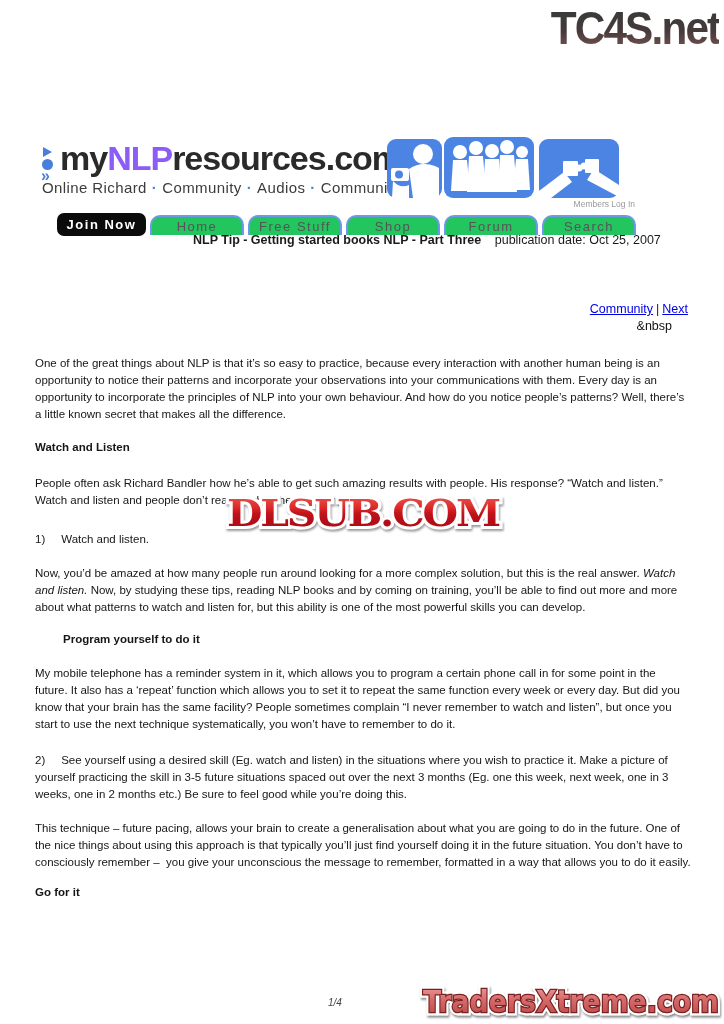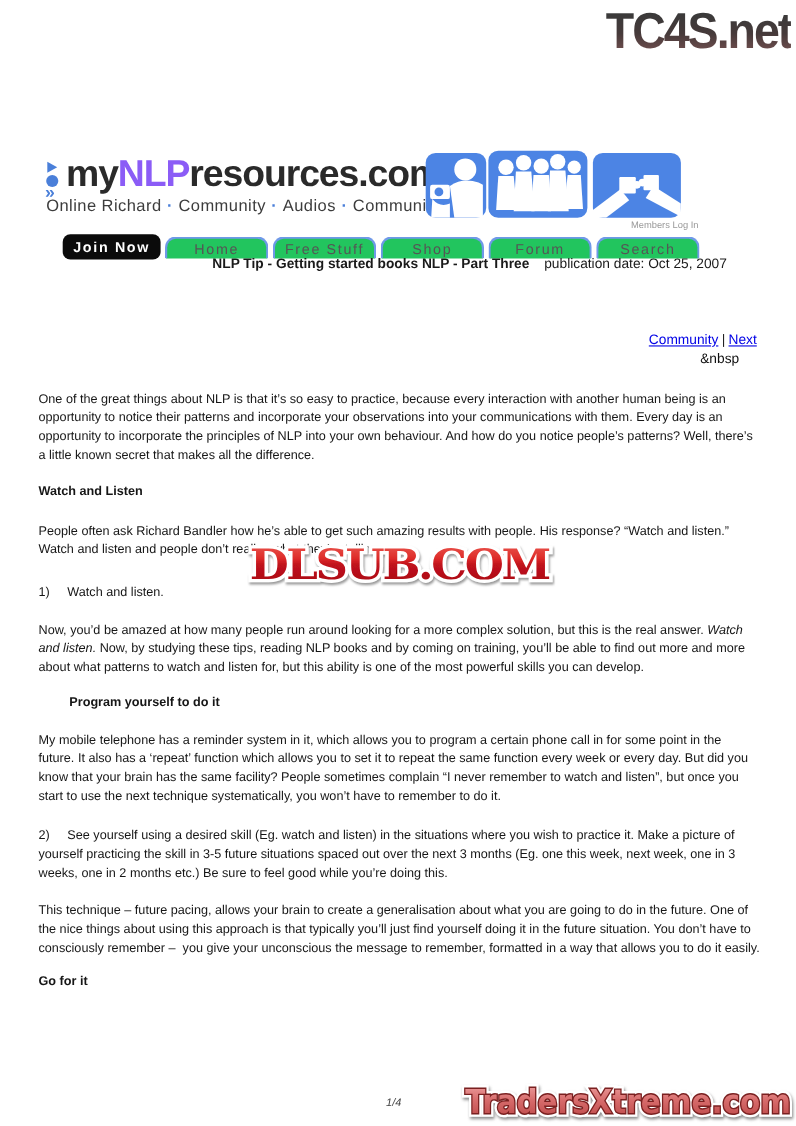--- a/index.html
+++ b/index.html
@@ -59,21 +59,21 @@
   .h2{margin-top:15px !important;padding-left:28px;}
   .p4{margin-top:17px !important;}
   .p5{margin-top:19px !important;}
   .p6{margin-top:17px !important;}
   .h3{margin-top:13px !important;}
   .it{font-style:italic;}
 
   
   .wm-mid{position:absolute;left:221px;top:486px;z-index:5;}
   .wm-bot{position:absolute;left:418px;top:981px;z-index:5;}
-  .pageno{position:absolute;left:351px;top:997px;font-size:10px;font-style:italic;color:#444;}
+  .pageno{position:absolute;left:328px;top:997px;font-size:10px;font-style:italic;color:#444;}
 </style>
 </head>
 <body>
 
 <div class="page">
 
   <div class="tc4s">TC4S.net</div>
 
   <div class="logo-icons">
     <div class="li-tri"></div>

